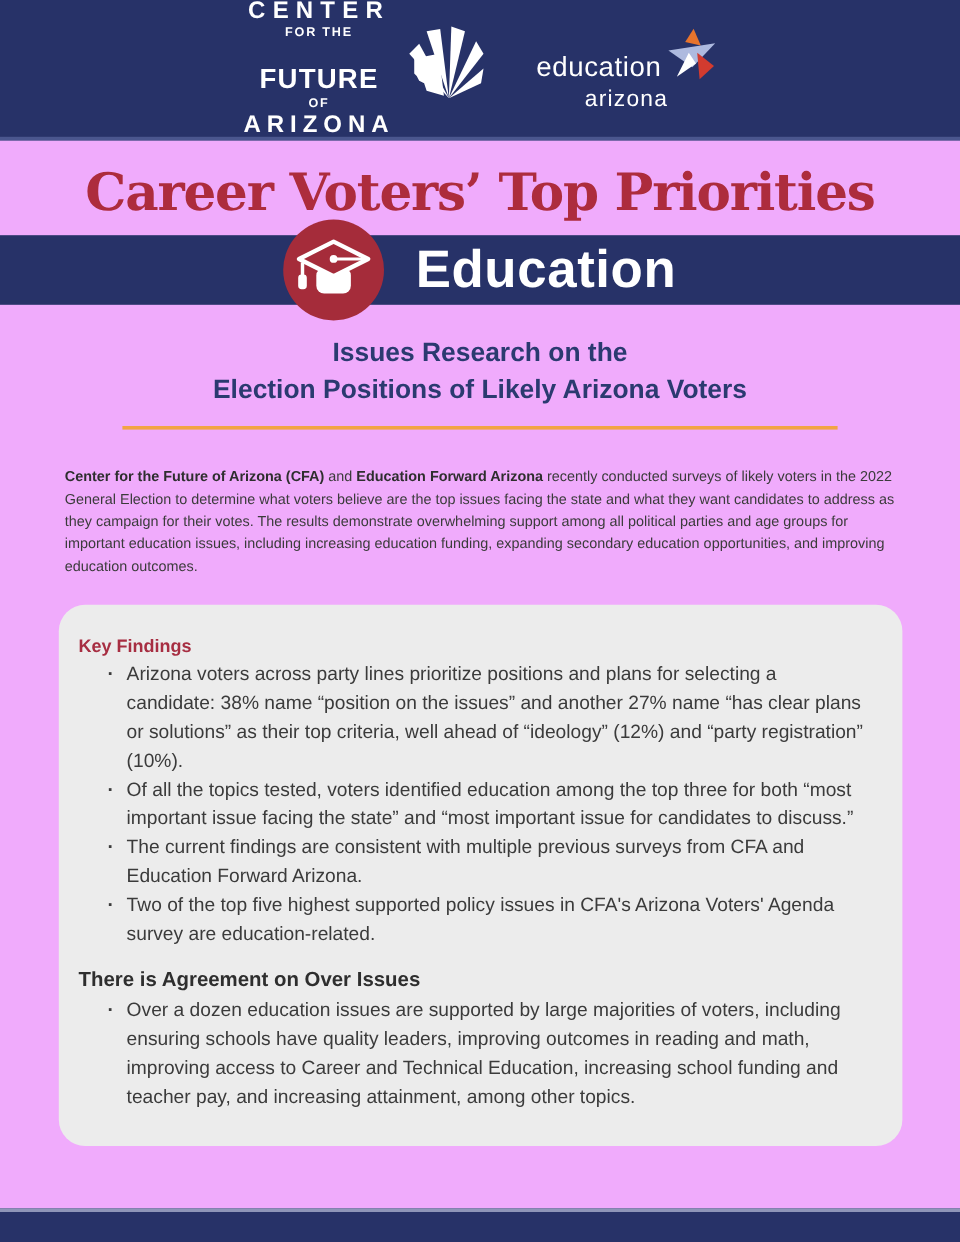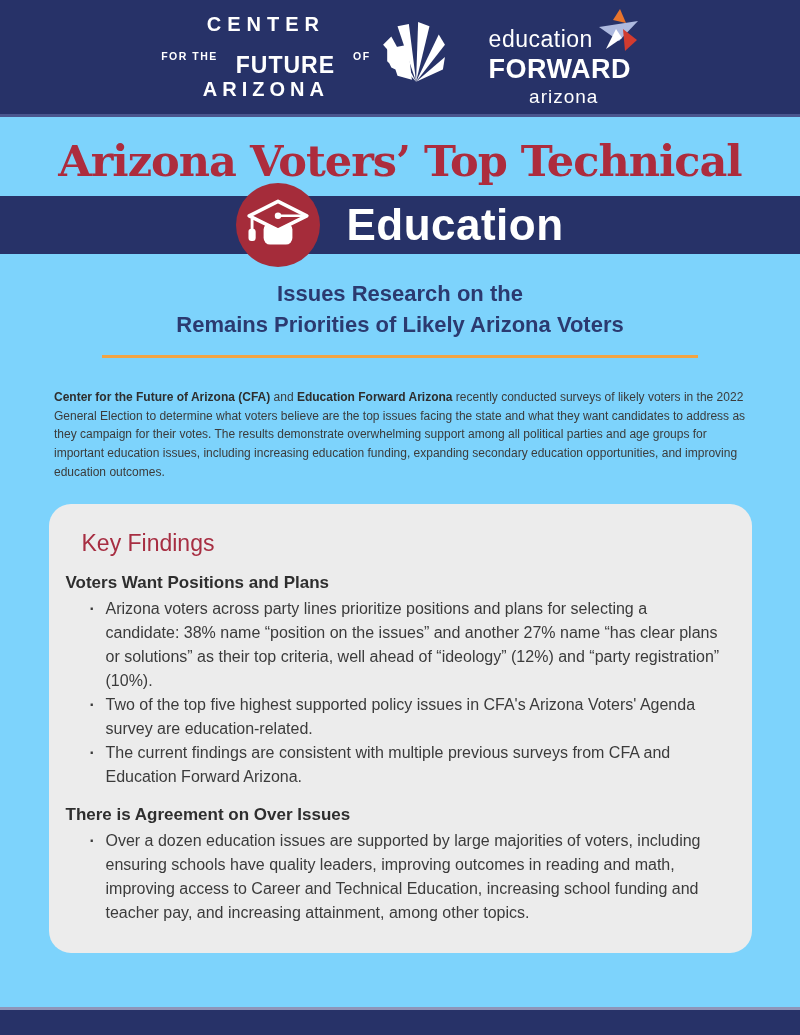--- a/index.html
+++ b/index.html
@@ -1,25 +1,25 @@
 <!DOCTYPE html>
 <html><head>
 <meta charset="utf-8">
 <style>
   html,body{margin:0;padding:0;background:#ffffff;}
   body{font-family:"Liberation Sans", sans-serif;}
-  .page{position:relative;width:800px;height:1035px;margin:0 auto;background:#7dd3fc;overflow:hidden;}
+  .page{position:relative;width:800px;height:1035px;margin:0 auto;background:#f0abfc;overflow:hidden;}
 
   
   .header{height:114px;background:#273268;border-bottom:3px solid #4a568e;
           display:flex;align-items:center;justify-content:center;gap:42px;}
   .cfa-logo{display:flex;align-items:center;gap:10px;color:#fff;}
   .cfa-text{text-align:center;line-height:1.05;}
   .cfa-l1{font-size:20px;font-weight:bold;letter-spacing:6px;}
-  .cfa-l2{display:flex;align-items:center;justify-content:center;gap:18px;margin-top:2px;}
+  .cfa-l2{display:flex;align-items:center;justify-content:center;gap:4px;margin-top:2px;flex-direction:column;}
   .cfa-small{font-size:10.5px;font-weight:bold;letter-spacing:1.5px;}
   .cfa-big{font-size:23px;font-weight:bold;letter-spacing:1px;margin-top:16px;}
   .cfa-l3{font-size:20px;font-weight:bold;letter-spacing:5px;margin-top:2px;}
   .efa-logo{color:#fff;line-height:1;}
   .efa-row1{display:flex;align-items:flex-end;gap:4px;}
   .efa-l1{font-size:23px;font-weight:400;letter-spacing:.5px;padding-bottom:2px;}
   .efa-star{margin-bottom:-6px;}
   .efa-l2{font-size:27px;font-weight:bold;letter-spacing:.5px;margin-top:3px;}
   .efa-l3{font-size:19px;font-weight:400;letter-spacing:1px;text-align:center;margin-top:4px;}
 
@@ -41,21 +41,21 @@
             font-size:22px;font-weight:bold;line-height:1.38;}
   .gold-rule{width:596px;height:0;border:none;border-top:3px solid #f2a444;margin:15px auto 0;}
 
   
   .intro{width:692px;margin:30px auto 0;font-size:12px;color:#3b3b3b;line-height:1.56;}
   .intro b{color:#2e2e2e;}
 
   
   .kf-box{width:703px;margin:22px auto 0;box-sizing:border-box;background:#ececec;
           border-radius:22px;padding:20px 30px 28px 17px;}
-  .kf-title{color:#a72e42;font-size:23px;font-weight:normal;margin:6px 0 4px 16px;}
+  .kf-title{color:#a72e42;font-size:15px;font-weight:bold;margin:6px 0 4px 0;}
   .kf-heading{color:#2e2e2e;font-size:17px;font-weight:bold;margin:16px 0 4px 0;}
   .kf-list{list-style:none;margin:0;padding:0;}
   .kf-list li{position:relative;padding-left:40px;
               font-size:16px;color:#3b3b3b;line-height:1.5;}
   .kf-list li::before{content:"·";position:absolute;left:24px;top:0;font-weight:bold;color:#3b3b3b;}
 
   
   .footer{position:absolute;left:0;bottom:0;width:100%;height:25px;
           background:#273268;border-top:3px solid #8e95b8;}
 </style>
@@ -94,62 +94,61 @@
         <span class="efa-l1">education</span>
         <span class="efa-star">
           <svg width="42" height="48" viewBox="0 0 42 48" aria-hidden="true">
             <polygon points="23,1 29,15 16,12" fill="#e8742c"></polygon>
             <polygon points="2,19 41,13 22,33" fill="#aebadf"></polygon>
             <polygon points="9,41 19,21 25,30" fill="#ffffff"></polygon>
             <polygon points="26,21 40,32 28,43" fill="#d23b2f"></polygon>
           </svg>
         </span>
       </div>
-      <div class="efa-l2">FORWARD</div>
       <div class="efa-l3">arizona</div>
     </div>
   </div>
 
-  <div class="doc-title">Arizona Voters’ Top Technical</div>
+  <div class="doc-title">Career Voters’ Top Priorities</div>
 
   <div class="banner">
     <div class="badge">
       <span>
         <svg width="72" height="72" viewBox="0 0 100 100" aria-hidden="true">
           <rect x="30" y="50" width="40" height="30" rx="9" fill="#ffffff"></rect>
           <polygon points="50,20 90,40 50,60 10,40" fill="#a52c3a" stroke="#ffffff" stroke-width="5" stroke-linejoin="round"></polygon>
           <line x1="54" y1="40" x2="86" y2="40" stroke="#ffffff" stroke-width="3.5" stroke-linecap="round"></line>
           <circle cx="50" cy="40" r="4.5" fill="#ffffff"></circle>
           <line x1="14" y1="44" x2="14" y2="60" stroke="#ffffff" stroke-width="4"></line>
           <rect x="9" y="58" width="10" height="17" rx="4" fill="#ffffff"></rect>
         </svg>
       </span>
     </div>
     <div class="banner-label">Education</div>
   </div>
 
   <div class="subtitle">
     <div>Issues Research on the</div>
-    <div>Remains Priorities of Likely Arizona Voters</div>
+    <div>Election Positions of Likely Arizona Voters</div>
   </div>
   <hr class="gold-rule">
 
   <p class="intro"><b>Center for the Future of Arizona (CFA)</b><span> and </span><b>Education Forward Arizona</b><span> recently conducted surveys of likely voters in the 2022 General Election to determine what voters believe are the top issues facing the state and what they want candidates to address as they campaign for their votes. The results demonstrate overwhelming support among all political parties and age groups for important education issues, including increasing education funding, expanding secondary education opportunities, and improving education outcomes.</span></p>
 
   <div class="kf-box">
     <div class="kf-title">Key Findings</div>
 
-    <div class="kf-heading">Voters Want Positions and Plans</div>
     <ul class="kf-list">
       <li>Arizona voters across party lines prioritize positions and plans for selecting a candidate: 38% name “position on the issues” and another 27% name “has clear plans or solutions” as their top criteria, well ahead of “ideology” (12%) and “party registration” (10%).</li>
     </ul>
 
     <ul class="kf-list">
+      <li>Of all the topics tested, voters identified education among the top three for both “most important issue facing the state” and “most important issue for candidates to discuss.”</li>
+      <li>The current findings are consistent with multiple previous surveys from CFA and Education Forward Arizona.</li>
       <li>Two of the top five highest supported policy issues in CFA's Arizona Voters' Agenda survey are education-related.</li>
-      <li>The current findings are consistent with multiple previous surveys from CFA and Education Forward Arizona.</li>
     </ul>
 
     <div class="kf-heading">There is Agreement on Over Issues</div>
     <ul class="kf-list">
       <li>Over a dozen education issues are supported by large majorities of voters, including ensuring schools have quality leaders, improving outcomes in reading and math, improving access to Career and Technical Education, increasing school funding and teacher pay, and increasing attainment, among other topics.</li>
     </ul>
   </div>
 
   <div class="footer"></div>
 </div>

